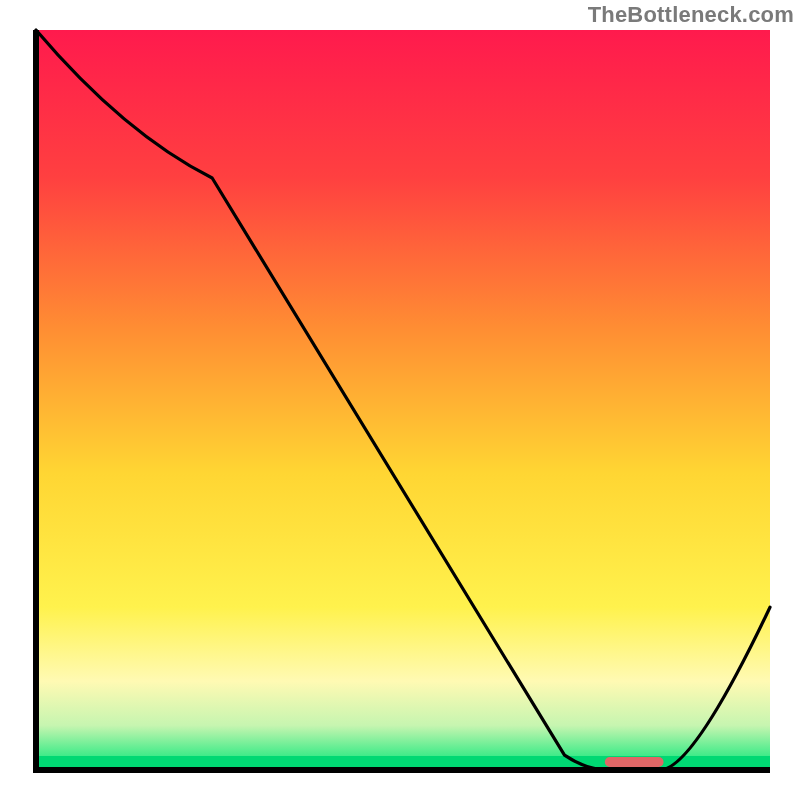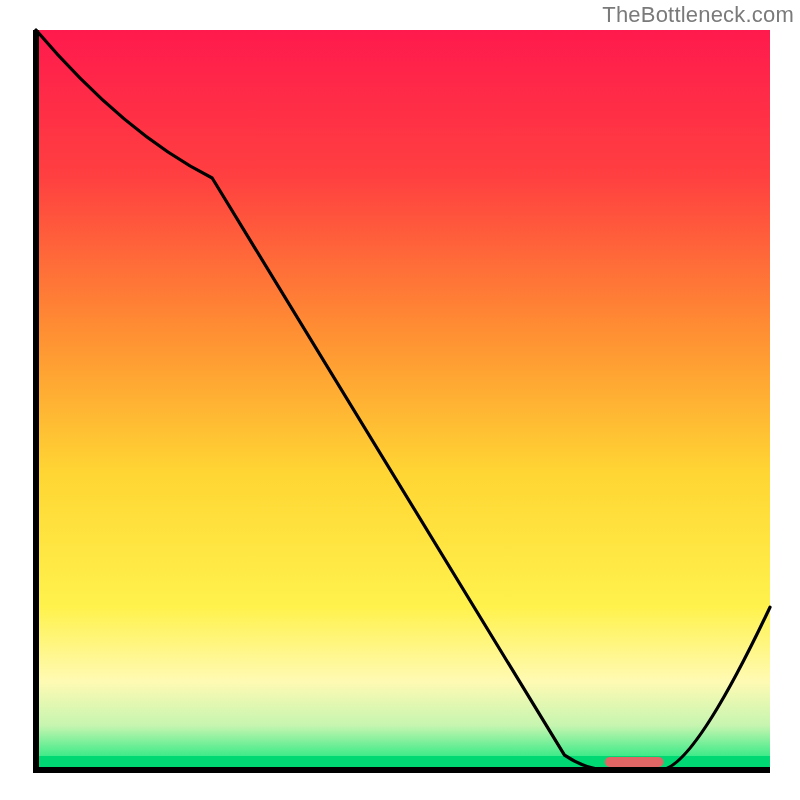--- a/index.html
+++ b/index.html
@@ -14,21 +14,21 @@
   .stage {
     position: relative;
     width: 800px;
     height: 800px;
   }
   .watermark {
     position: absolute;
     top: 2px;
     right: 6px;
     font-size: 22px;
-    font-weight: 400;
+    font-weight: 700;
     color: #7a7a7a;
     letter-spacing: 0.2px;
     user-select: none;
   }
   svg {
     display: block;
   }
 </style>
 </head>
 <body>

